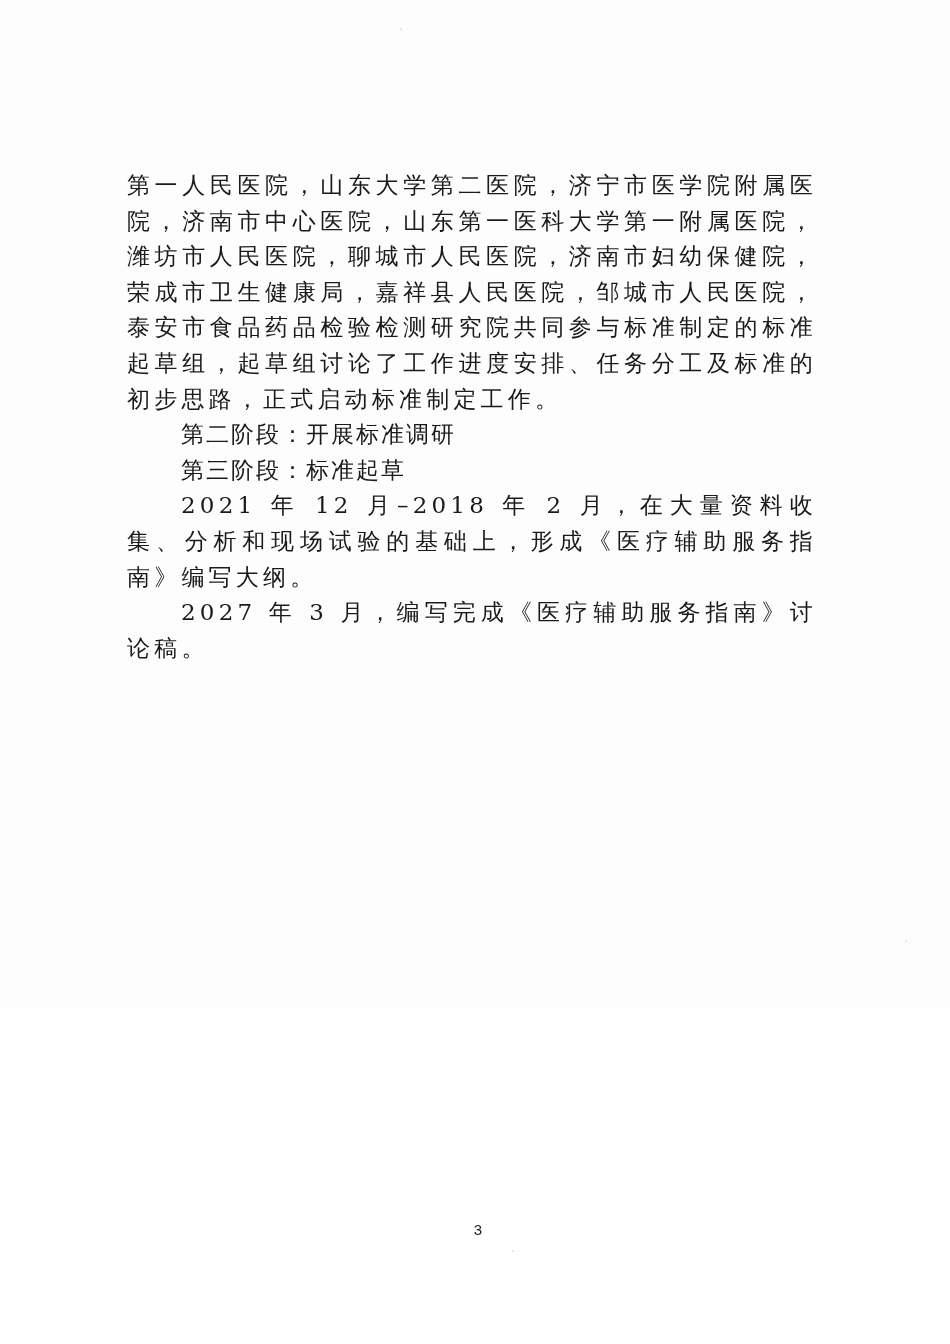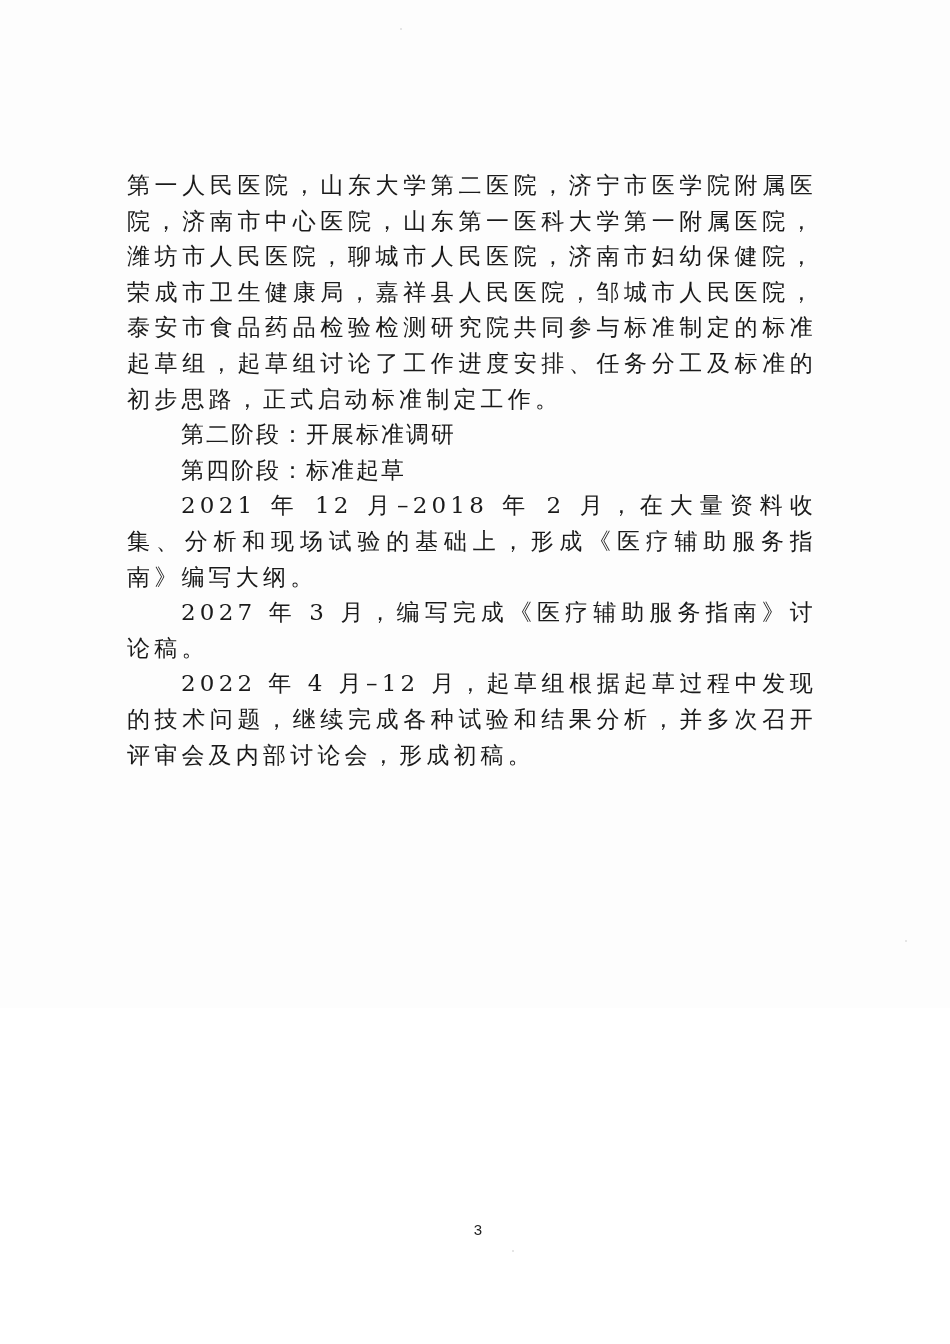--- a/index.html
+++ b/index.html
@@ -27,22 +27,21 @@
     }
     .speck { position: absolute; width: 2px; height: 2px; background: #ddd; border-radius: 1px; }
   </style>
 </head>
 <body>
 
 <div class="page">
   <div class="content">
     <p>第一人民医院，山东大学第二医院，济宁市医学院附属医院，济南市中心医院，山东第一医科大学第一附属医院，潍坊市人民医院，聊城市人民医院，济南市妇幼保健院，荣成市卫生健康局，嘉祥县人民医院，邹城市人民医院，泰安市食品药品检验检测研究院共同参与标准制定的标准起草组，起草组讨论了工作进度安排、任务分工及标准的初步思路，正式启动标准制定工作。</p>
     <p class="heading">第二阶段：开展标准调研</p>
-    <p class="heading">第四阶段：标准起草</p>
+    <p class="heading">第三阶段：标准起草</p>
     <p class="indent">2021 年 12 月–2018 年 2 月，在大量资料收集、分析和现场试验的基础上，形成《医疗辅助服务指南》编写大纲。</p>
     <p class="indent">2027 年 3 月，编写完成《医疗辅助服务指南》讨论稿。</p>
-    <p class="indent">2022 年 4 月–12 月，起草组根据起草过程中发现的技术问题，继续完成各种试验和结果分析，并多次召开评审会及内部讨论会，形成初稿。</p>
   </div>
   <div class="page-number">3</div>
   <span class="speck" style="left:400px;top:28px"></span>
   <span class="speck" style="left:512px;top:1250px"></span>
   <span class="speck" style="left:905px;top:940px"></span>
 </div>
 
 </body></html>

